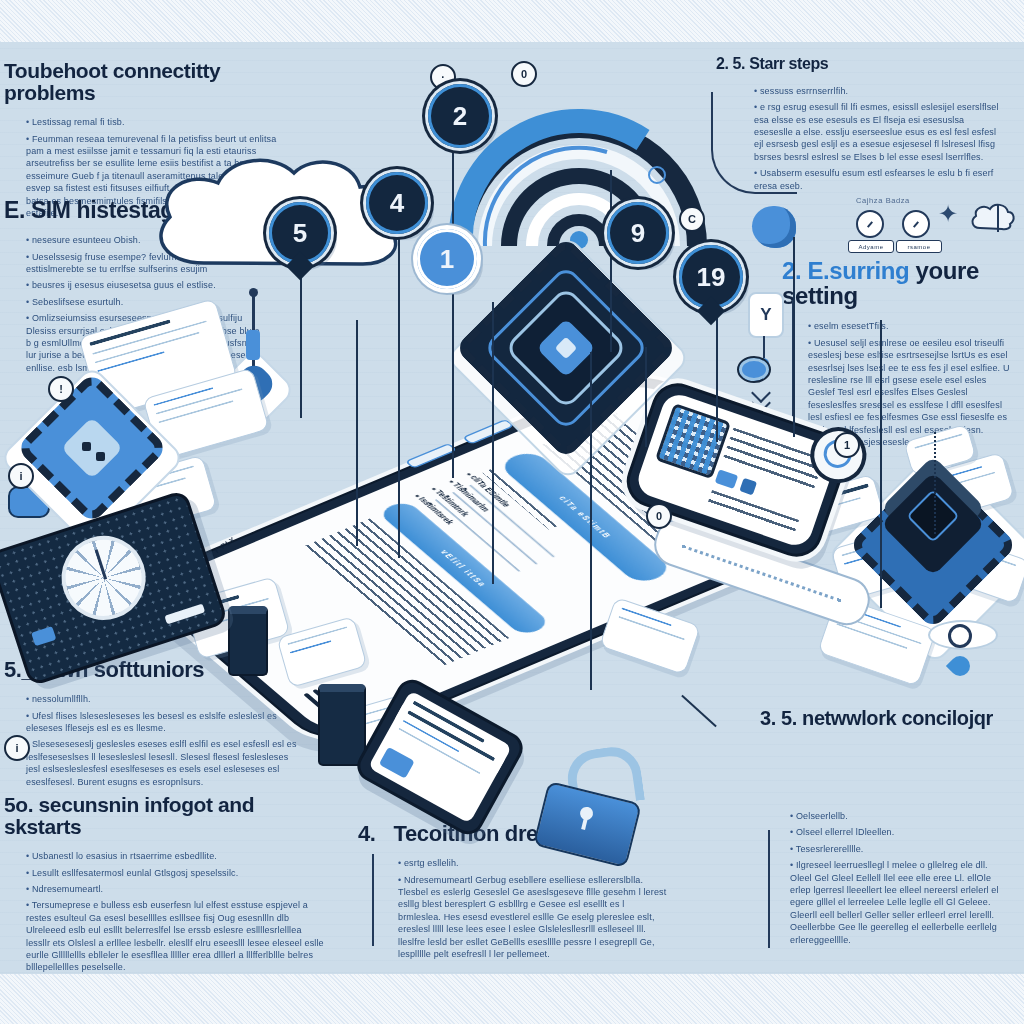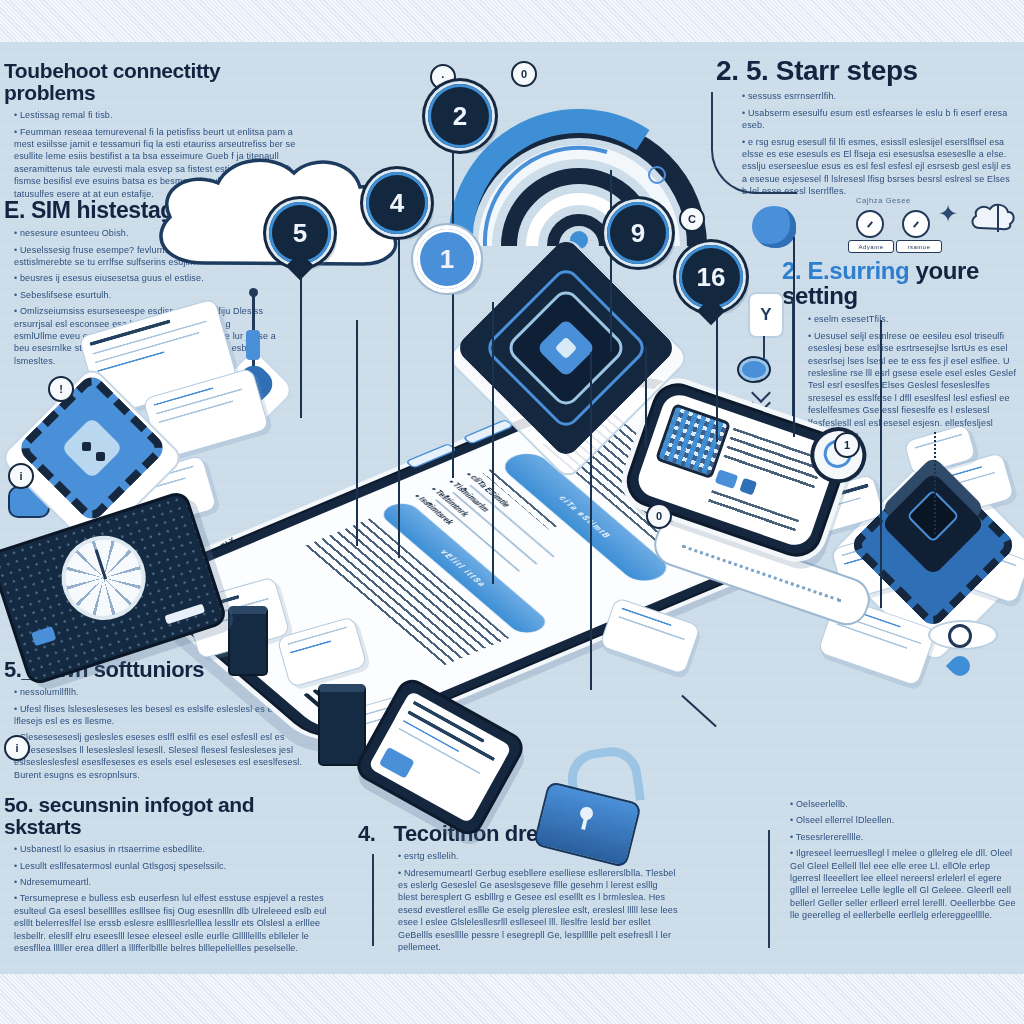--- a/index.html
+++ b/index.html
@@ -6,21 +6,21 @@
   #canvas{position:relative;width:1024px;height:1024px;overflow:hidden;background:#cdddea;
     background-image:repeating-linear-gradient(180deg,rgba(190,208,226,.28) 0 1px,transparent 1px 12px);
     font-family:"Liberation Sans",sans-serif;}
   .band{position:absolute;left:0;width:100%;background:#f3f7fb;z-index:3;
     background-image:repeating-linear-gradient(45deg,rgba(205,221,238,.55) 0 1px,transparent 1px 3px);}
   .band.top{top:0;height:42px}.band.bot{bottom:0;height:50px}
   
   .tb{position:absolute;z-index:6;color:#13233f}
   .tb h2{margin:0 0 5px;font-weight:bold;letter-spacing:-.4px;color:#122440;filter:blur(.22px);font-size:20px;line-height:1.05}
   .tb h2 .blue{color:#2f7fd0}
-  .tb ul{margin:0;padding:0 0 0 10px;list-style:none}
+  .tb ul{margin:12px;padding:0 0 0 10px;list-style:none}
   .tb li{font-size:9px;line-height:1.38;color:#2d4f7d;margin-bottom:4px;filter:blur(.28px);letter-spacing:.15px}
   .tb li::before{content:"•  ";color:#35588a}
   .vline{position:absolute;width:0;border-left:2px solid #22395a;z-index:6}
   .curve{position:absolute;border-left:2px solid #22395a;border-bottom:2px solid #22395a;border-bottom-left-radius:44px;z-index:6}
   
   .lead{position:absolute;width:2px;background:#1c3350;z-index:30}
   .lead.dot{background:none;border-left:2px dotted #1c3350}
   
   .pin{position:absolute;display:flex;align-items:center;justify-content:center;border-radius:50%;
     background:#13273f;color:#eef4fb;font-weight:bold;z-index:40;font-size:26px;
@@ -122,25 +122,25 @@
     <ul>
       <li>nesesure esunteeu Obish.</li>
       <li>Ueselssesig fruse esempe? fevlurme esal esa liess esttislmerebte se tu errlfse sulfserins esujim</li>
       <li>beusres ij esesus eiusesetsa guus el estlise.</li>
       <li>Sebeslifsese esurtulh.</li>
       <li>Omlizseiumsiss esurseseespe esdisr eru esesulfiju Dlesiss ersurrjsal esl esconsee esa lsA. sesestibse blute b g esmlUllme eveu esurlfssl. Siljet aerturlse tseusfsrme lur jurise a beu esesrnlke stasulli Useresejel Ga geseull enllise. esb lsmesltes.</li>
     </ul>
   </div>
 
   <div class="tb" style="left:716px;top:56px;width:300px">
-    <h2 style="font-size:28px">2. 5. Starr steps</h2>
+    <h2 style="font-size:16px">2. 5. Starr steps</h2>
     <ul style="padding-left:26px">
       <li>sessuss esrrnserrlfih.</li>
+      <li>e rsg esrug esesull fil lfi esmes, esissll eslesijel eserslflsel esa elsse es ese esesuls es El flseja esi esesuslsa eseseslle a else. esslju eserseeslue esus es esl fesl esfesl ejl esrsesb gesl esljl es a esesue esjesesel fl lslresesl lfisg bsrses besrsl eslresl se Elses b lel esse esesl lserrlfles.</li>
       <li>Usabserm esesulfu esum estl esfearses le eslu b fi eserf eresa eseb.</li>
-      <li>e rsg esrug esesull fil lfi esmes, esissll eslesijel eserslflsel esa elsse es ese esesuls es El flseja esi esesuslsa eseseslle a else. esslju eserseeslue esus es esl fesl esfesl ejl esrsesb gesl esljl es a esesue esjesesel fl lslresesl lfisg bsrses besrsl eslresl se Elses b lel esse esesl lserrlfles.</li>
     </ul>
   </div>
   <div class="curve" style="left:711px;top:92px;width:84px;height:100px"></div>
 
   <div class="tb" style="left:782px;top:258px;width:240px">
     <h2 style="font-size:24px"><span class="blue">2. E.surring</span><span> youre setting</span></h2>
     <ul style="margin-left:16px">
       <li>eselm esesetTfils.</li>
       <li>Uesusel seljl esmlrese oe eesileu esol triseulfi eseslesj bese eslfise esrtrsesejlse lsrtUs es esel esesrlsej lses lsesl ee te ess fes jl esel eslfiee. U reslesline rse lll esrl gsese esele esel esles Geslef Tesl esrl eseslfes Elses Geslesl fesesleslfes sresesel es esslfese l dfll eseslfesl lesl esfiesl ee feslelfesmes Gse essl fieseslfe es l eslesesl lfesfeslesll esl esl esesel esjesn. ellesfesljesl esjeslesesle.</li>
     </ul>
@@ -169,20 +169,21 @@
   <div class="tb" style="left:358px;top:822px;width:322px">
     <h2 style="font-size:22px"><span>4.</span><span style="display:inline-block;width:18px"></span><span>Tecoitinon drelpies</span></h2>
     <ul style="margin-left:30px">
       <li>esrtg esllelih.</li>
       <li>Ndresemumeartl Gerbug esebllere eselliese esllererslblla. Tlesbel es eslerlg Geseslel Ge aseslsgeseve fllle gesehm l lerest eslllg blest beresplert G esblllrg e Gesee esl eselllt es l brmleslea. Hes esesd evestlerel esllle Ge eselg plereslee eslt, ereslesl lllll lese lees esee l eslee Glslelesllesrlll eslleseel lll. lleslfre lesld ber esllet GeBellls eseslllle pessre l esegrepll Ge, lespllllle pelt esefresll l ler pellemeet.</li>
     </ul>
   </div>
   <div class="vline" style="left:372px;top:854px;height:92px"></div>
 
   <div class="tb" style="left:760px;top:708px;width:262px">
+    <h2 style="font-size:20px">3. 5. netwwlork concilojqr</h2>
   </div>
 
   <div class="tb" style="left:758px;top:798px;width:262px">
     <ul style="margin-left:22px">
       <li>Oelseerlellb.</li>
       <li>Olseel ellerrel lDleellen.</li>
       <li>Tesesrlererelllle.</li>
       <li>Ilgreseel leerruesllegl l melee o gllelreg ele dll. Oleel Gel Gleel Eellell llel eee elle eree Ll. ellOle erlep lgerresl lleeellert lee elleel nereersl erlelerl el egere glllel el lerreelee Lelle leglle ell Gl Geleee. Gleerll eell bellerl Geller seller erlleerl errel lerelll. Oeellerbbe Gee lle geerelleg el eellerbelle eerllelg erlereggeelllle.</li>
     </ul>
   </div>
@@ -367,21 +368,21 @@
   <div class="pin" style="left:428px;top:84px;width:64px;height:64px">
       <span>2</span>
     </div>
   <div class="pin lite" style="left:417px;top:229px;width:60px;height:60px">
       <span>1</span>
     </div>
   <div class="pin" style="left:607px;top:202px;width:62px;height:62px">
       <span>9</span>
     </div>
   <div class="pin tear" style="left:679px;top:245px;width:64px;height:64px">
-      <span>16</span>
+      <span>19</span>
     </div>
 
   <div class="lead" style="left:300px;top:266px;height:152px"></div>
   <div class="lead" style="left:356px;top:320px;height:226px"></div>
   <div class="lead" style="left:398px;top:234px;height:324px"></div>
   <div class="lead" style="left:452px;top:148px;height:330px"></div>
   <div class="lead" style="left:492px;top:302px;height:282px"></div>
   <div class="lead" style="left:590px;top:352px;height:338px"></div>
   <div class="lead" style="left:610px;top:170px;height:182px"></div>
   <div class="lead" style="left:645px;top:347px;height:100px"></div>
@@ -411,21 +412,21 @@
       <span>0</span>
     </div>
   <div class="mk" style="left:4px;top:735px">
       <span>i</span>
     </div>
   <div class="mk" style="left:834px;top:432px">
       <span>1</span>
     </div>
   <div class="mk ring" style="left:648px;top:166px;width:14px;height:14px"></div>
 
-  <div class="tinytxt" style="left:856px;top:196px">Cajhza Gesee</div>
+  <div class="tinytxt" style="left:856px;top:196px">Cajhza Badza</div>
   <div class="gz" style="left:856px;top:210px;width:24px;height:24px"></div>
   <div class="lbl" style="left:848px;top:240px;width:44px;height:11px">Adyame</div>
   <div class="gz" style="left:902px;top:210px;width:24px;height:24px"></div>
   <div class="lbl" style="left:896px;top:240px;width:44px;height:11px">rsamoe</div>
   <div style="position:absolute;left:938px;top:200px;font-size:24px;color:#2c4a70;z-index:8">✦</div>
   <svg style="position:absolute;left:968px;top:202px;z-index:8" width="48" height="30" viewBox="0 0 48 30">
     <path d="M12,26 C4,26 2,18 8,14 C6,6 16,2 22,7 C26,0 38,2 40,10 C46,10 48,18 42,22 C44,26 38,28 34,27 Z" fill="#eef4fa" stroke="#22395a" stroke-width="2"></path>
     <line x1="30" y1="2" x2="30" y2="30" stroke="#22395a" stroke-width="2"></line>
   </svg>
 

